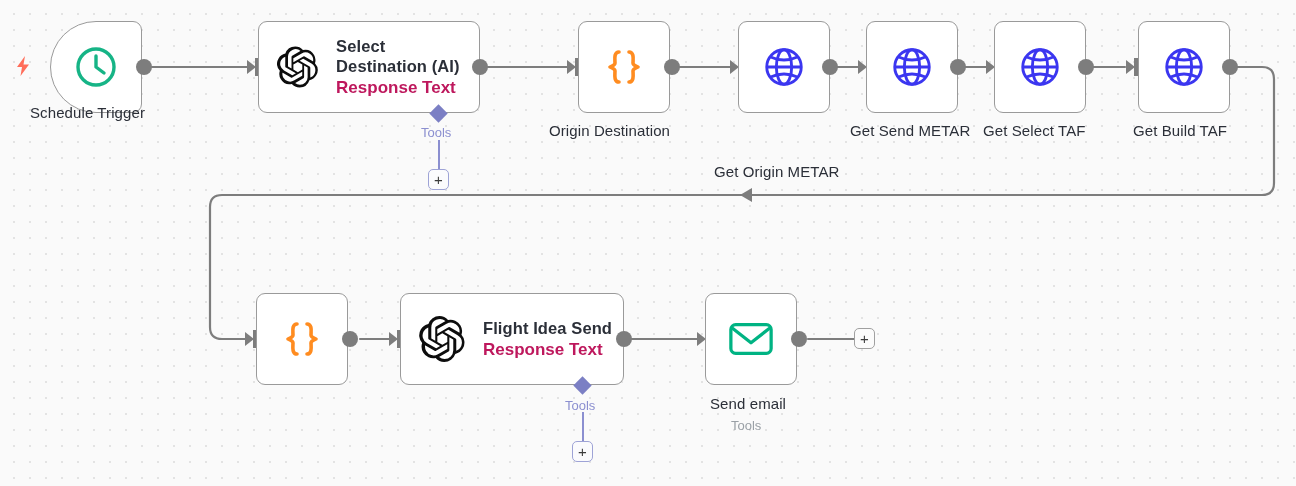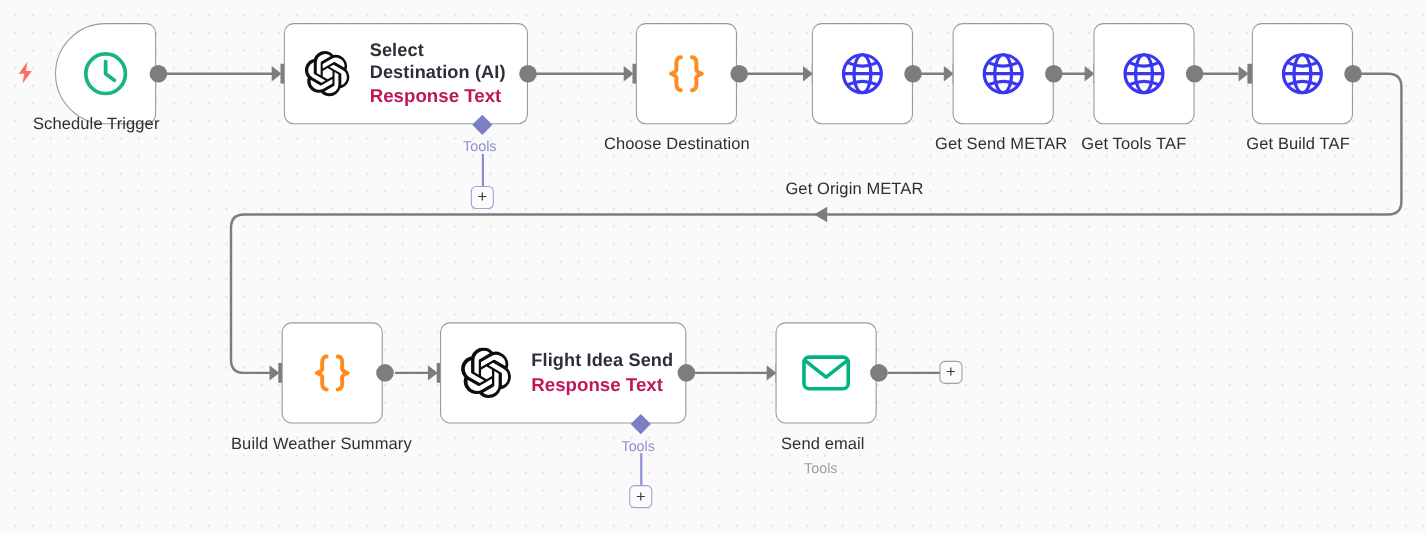--- a/index.html
+++ b/index.html
@@ -225,21 +225,21 @@
   <div class="port-in" style="left:567px; top:67px;"></div>
   <div class="node square" style="left:578px; top:21px;">
     <svg class="glyph" width="44" height="44" viewBox="0 0 44 44">
       <path d="M17 7 C11.5 7 13 15 13 18 C13 20.5 10 21 8 22 C10 23 13 23.5 13 26
                C13 29 11.5 37 17 37" fill="none" stroke="#ff8c20" stroke-width="3.6" stroke-linecap="round" stroke-linejoin="round"></path>
       <path d="M27 7 C32.5 7 31 15 31 18 C31 20.5 34 21 36 22 C34 23 31 23.5 31 26
                C31 29 32.5 37 27 37" fill="none" stroke="#ff8c20" stroke-width="3.6" stroke-linecap="round" stroke-linejoin="round"></path>
     </svg>
   </div>
   <div class="port-out" style="left:664px; top:59px;"></div>
-  <div class="node-label" style="left:549px; top:122px;">Choose Destination</div>
+  <div class="node-label" style="left:549px; top:122px;">Origin Destination</div>
 
   <div class="port-in" style="left:730px; top:67px;"></div>
   <div class="node square" style="left:738px; top:21px;">
     <svg class="glyph" width="46" height="46" viewBox="0 0 48 48">
       <circle cx="24" cy="24" r="18" fill="none" stroke="#3b36f0" stroke-width="3"></circle>
       <ellipse cx="24" cy="24" rx="8" ry="18" fill="none" stroke="#3b36f0" stroke-width="3"></ellipse>
       <path d="M6 24 H42" stroke="#3b36f0" stroke-width="3" fill="none"></path>
       <path d="M10 13.5 Q24 20 38 13.5" stroke="#3b36f0" stroke-width="3" fill="none"></path>
       <path d="M10 34.5 Q24 28 38 34.5" stroke="#3b36f0" stroke-width="3" fill="none"></path>
     </svg>
@@ -264,21 +264,21 @@
   <div class="node square" style="left:994px; top:21px;">
     <svg class="glyph" width="46" height="46" viewBox="0 0 48 48">
       <circle cx="24" cy="24" r="18" fill="none" stroke="#3b36f0" stroke-width="3"></circle>
       <ellipse cx="24" cy="24" rx="8" ry="18" fill="none" stroke="#3b36f0" stroke-width="3"></ellipse>
       <path d="M6 24 H42" stroke="#3b36f0" stroke-width="3" fill="none"></path>
       <path d="M10 13.5 Q24 20 38 13.5" stroke="#3b36f0" stroke-width="3" fill="none"></path>
       <path d="M10 34.5 Q24 28 38 34.5" stroke="#3b36f0" stroke-width="3" fill="none"></path>
     </svg>
   </div>
   <div class="port-out" style="left:1078px; top:59px;"></div>
-  <div class="node-label" style="left:983px; top:122px;">Get Tools TAF</div>
+  <div class="node-label" style="left:983px; top:122px;">Get Select TAF</div>
 
   <div class="port-in" style="left:1126px; top:67px;"></div>
   <div class="node square" style="left:1138px; top:21px;">
     <svg class="glyph" width="46" height="46" viewBox="0 0 48 48">
       <circle cx="24" cy="24" r="18" fill="none" stroke="#3b36f0" stroke-width="3"></circle>
       <ellipse cx="24" cy="24" rx="8" ry="18" fill="none" stroke="#3b36f0" stroke-width="3"></ellipse>
       <path d="M6 24 H42" stroke="#3b36f0" stroke-width="3" fill="none"></path>
       <path d="M10 13.5 Q24 20 38 13.5" stroke="#3b36f0" stroke-width="3" fill="none"></path>
       <path d="M10 34.5 Q24 28 38 34.5" stroke="#3b36f0" stroke-width="3" fill="none"></path>
     </svg>
@@ -289,21 +289,20 @@
   <div class="port-in" style="left:245px; top:339px;"></div>
   <div class="node square" style="left:256px; top:293px;">
     <svg class="glyph" width="44" height="44" viewBox="0 0 44 44">
       <path d="M17 7 C11.5 7 13 15 13 18 C13 20.5 10 21 8 22 C10 23 13 23.5 13 26
                C13 29 11.5 37 17 37" fill="none" stroke="#ff8c20" stroke-width="3.6" stroke-linecap="round" stroke-linejoin="round"></path>
       <path d="M27 7 C32.5 7 31 15 31 18 C31 20.5 34 21 36 22 C34 23 31 23.5 31 26
                C31 29 32.5 37 27 37" fill="none" stroke="#ff8c20" stroke-width="3.6" stroke-linecap="round" stroke-linejoin="round"></path>
     </svg>
   </div>
   <div class="port-out" style="left:342px; top:331px;"></div>
-  <div class="node-label" style="left:210px; top:395px;">Build Weather Summary</div>
 
   <div class="port-in" style="left:389px; top:339px;"></div>
   <div class="node wide" style="left:400px; top:293px; width:224px;">
     <svg class="glyph" width="46" height="46" viewBox="0 0 64 64">
       <path fill="#0d0d0d" d="M59.1 26.2a15.9 15.9 0 0 0-1.37-13.06A16.1 16.1 0 0 0
         40.4 5.42a15.9 15.9 0 0 0-12-5.4 16.1 16.1 0 0 0-15.35 11.14A15.9 15.9 0 0 0
         2.43 18.8a16.1 16.1 0 0 0 1.98 18.87 15.9 15.9 0 0 0 1.37 13.06 16.1 16.1 0 0
         0 17.33 7.72 15.9 15.9 0 0 0 12 5.4 16.1 16.1 0 0 0 15.36-11.15 15.9 15.9 0 0
         0 10.62-7.71 16.1 16.1 0 0 0-1.99-18.8ZM35.73 59.8a11.9 11.9 0 0
         1-7.66-2.77l.38-.21 12.72-7.35a2.07 2.07 0 0 0 1.05-1.8V29.7l5.38 3.1a.19.19 0

